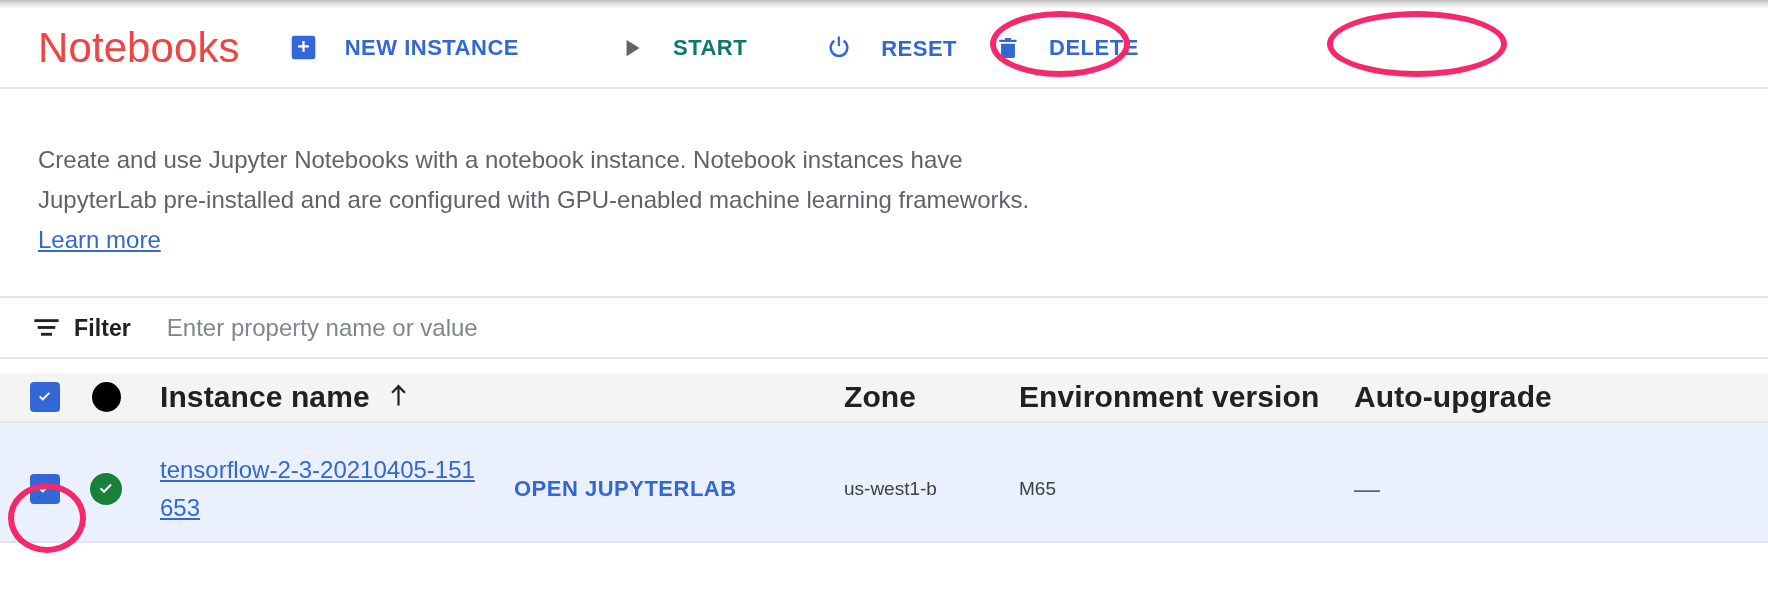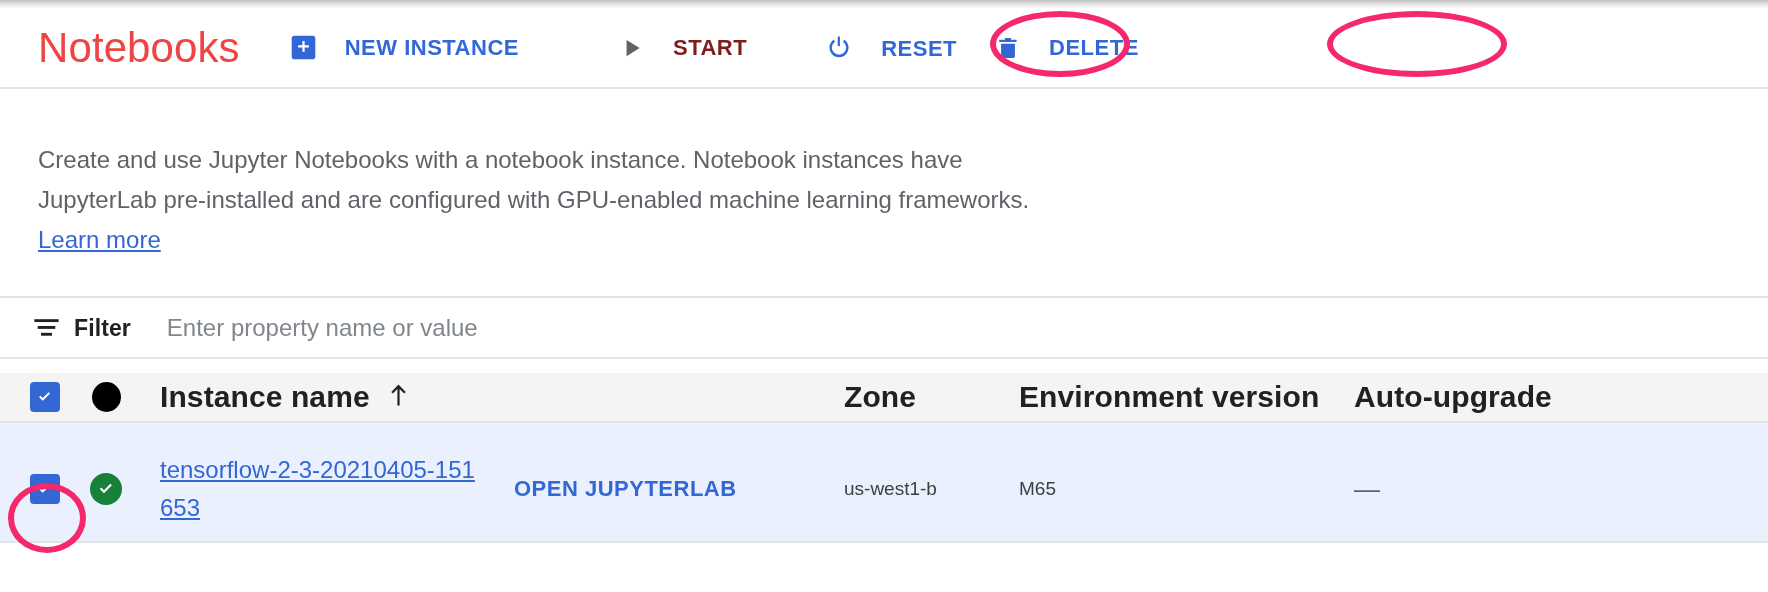--- a/index.html
+++ b/index.html
@@ -56,21 +56,21 @@
     letter-spacing: 0.5px;
     color: #3367d6;
     background: none;
     border: none;
     padding: 6px 10px;
     cursor: pointer;
     white-space: nowrap;
     position: relative;
     font-family: "Liberation Sans", sans-serif;
   }
-  .tb-btn.disabled { color: #7f1d1d; cursor: default; }
+  .tb-btn.disabled { color: #0f766e; cursor: default; }
   .tb-btn .ico { display: inline-flex; align-items: center; justify-content: center; }
 
   .sp-1 { width: 38px; }
   .sp-2 { width: 42px; }
   .sp-3 { width: 36px; }
   .sp-4 { width: 22px; }
   .sp-5 { width: 18px; }
 
   
   .annot-ellipse {

